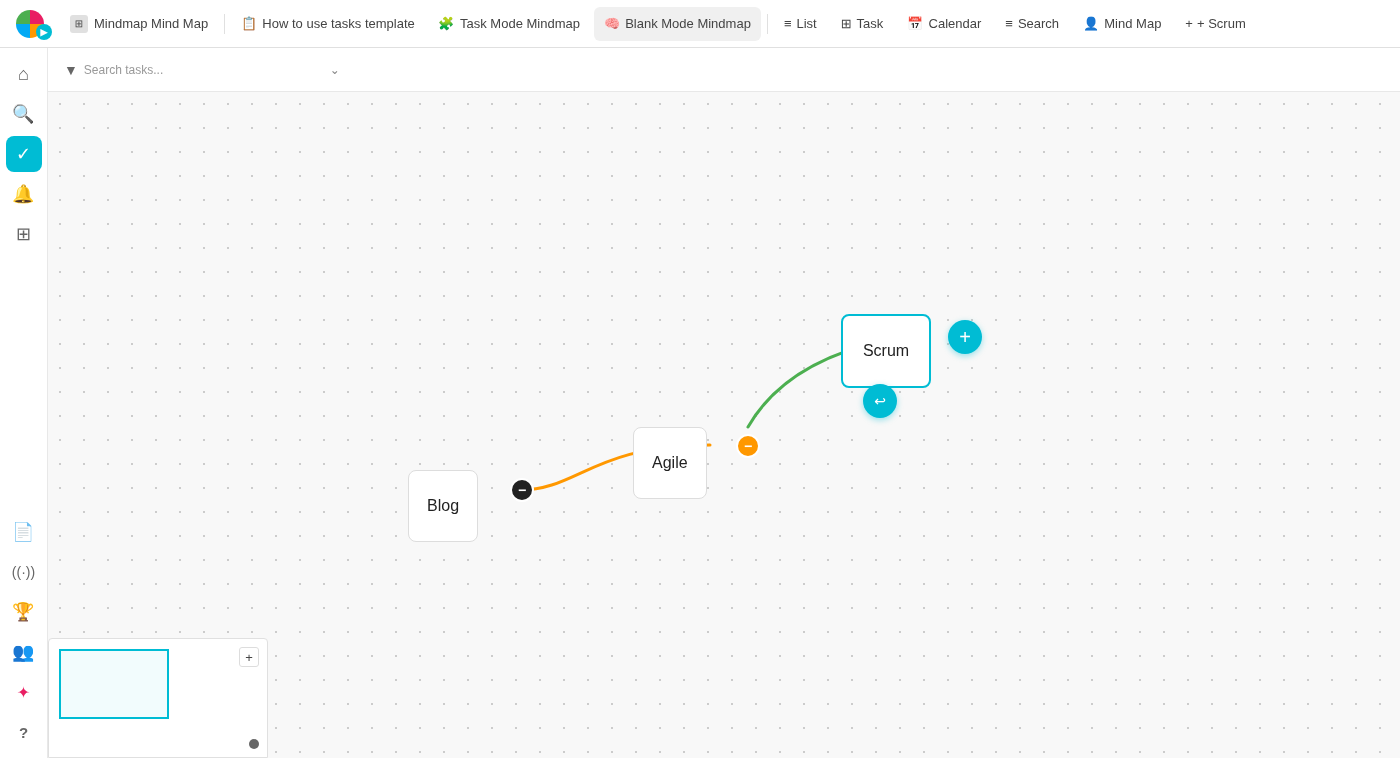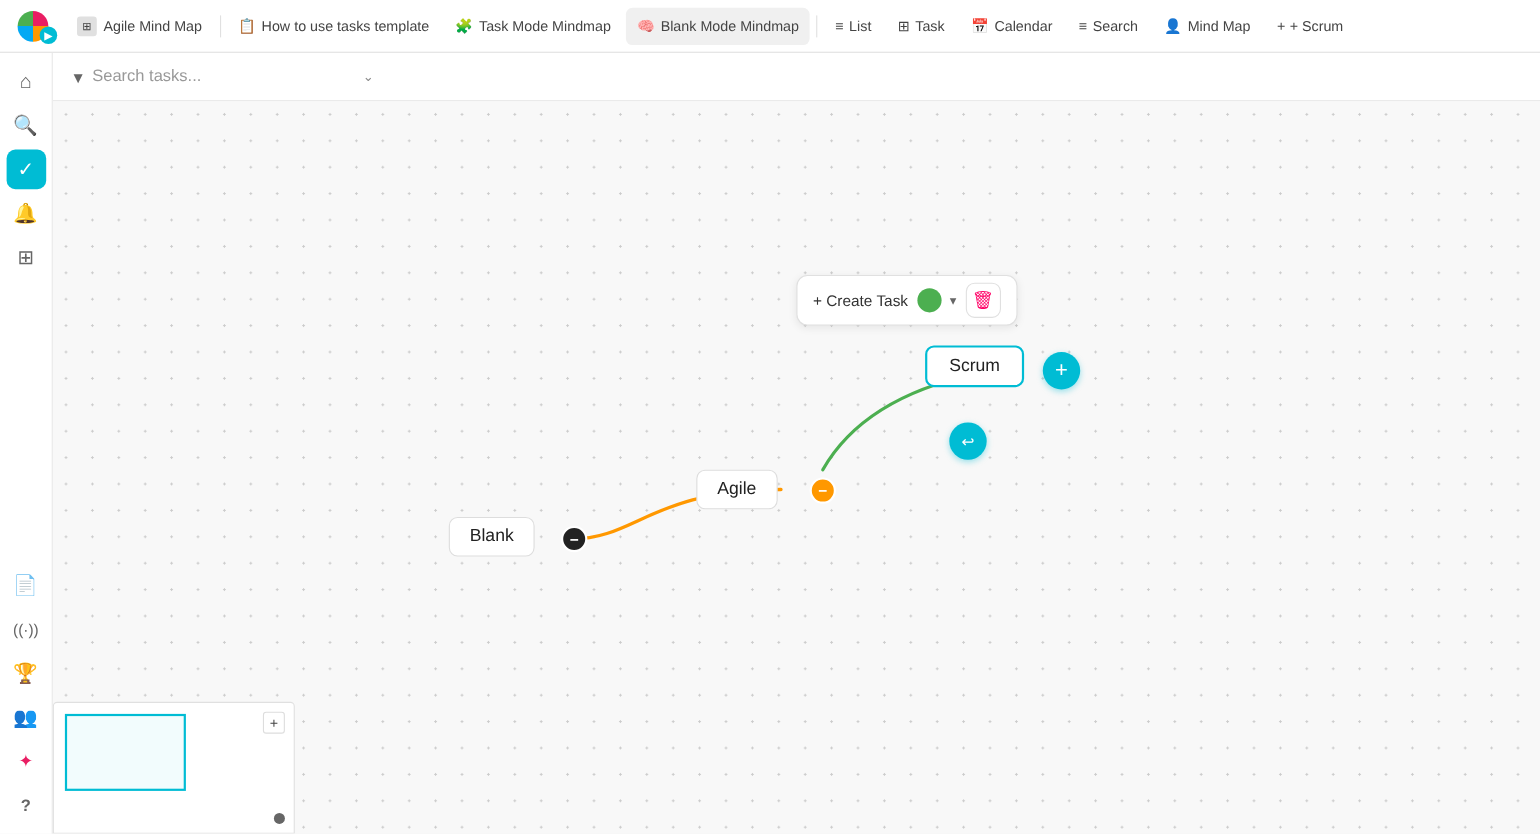--- a/index.html
+++ b/index.html
@@ -61,40 +61,40 @@
     }
 
     
     .toolbar {
       display: flex; align-items: center; gap: 6px;
       padding: 8px 16px; background: #fff; border-bottom: 1px solid #e8e8e8;
       height: 44px; flex-shrink: 0;
     }
     .toolbar-filter-icon { color: #666; font-size: 14px; }
     .toolbar-search {
-      flex: 1; max-width: 240px; font-size: 15px; color: #999;
+      flex: 1; max-width: 240px; font-size: 12px; color: #999;
       display: flex; align-items: center; gap: 4px; cursor: pointer;
     }
     .toolbar-chevron { color: #888; font-size: 12px; }
 
     
     .canvas {
       flex: 1; position: relative; overflow: hidden;
       background-color: #f8f8f8;
       background-image: radial-gradient(circle, #ccc 1px, transparent 1px);
       background-size: 24px 24px;
     }
 
     
     .mind-node {
       position: absolute;
       background: #fff;
       border: 1.5px solid #ddd;
       border-radius: 8px;
-      padding: 8px 18px;
+      padding: 26px 18px;
       font-size: 16px;
       font-weight: 400;
       color: #222;
       white-space: nowrap;
       cursor: pointer;
     }
     .mind-node.selected {
       border: 2.5px solid #00bcd4;
     }
 
@@ -199,21 +199,21 @@
 
 <div class="top-nav">
 
   <div class="nav-logo" style="position:relative; width:44px;">
     <div style="width:28px;height:28px;border-radius:50%;background:conic-gradient(#e91e63 0deg 90deg, #ff9800 90deg 180deg, #03a9f4 180deg 270deg, #4caf50 270deg 360deg);"></div>
     <div style="position:absolute;bottom:0;right:0;width:16px;height:16px;border-radius:50%;background:#00bcd4;display:flex;align-items:center;justify-content:center;color:white;font-size:9px;font-weight:bold;">▶</div>
   </div>
 
   <div class="nav-tab" style="gap:6px;">
     <span style="width:18px;height:18px;border-radius:3px;background:#e0e0e0;display:flex;align-items:center;justify-content:center;font-size:10px;">⊞</span>
-    <span>Agile Mind Map</span>
+    <span>Mindmap Mind Map</span>
   </div>
 
   <div class="nav-divider"></div>
 
   <div class="nav-tab">
     <span style="font-size:13px;">📋</span>
     <span>How to use tasks template</span>
   </div>
 
   <div class="nav-tab">
@@ -308,28 +308,20 @@
 
     <div class="canvas">
 
       <svg class="canvas-svg">
 
         <path d="M 472 398 C 530 398 545 353 662 353" stroke="#ff9800" stroke-width="3" fill="none" stroke-linecap="round"></path>
 
         <path d="M 700 335 C 720 300 760 265 838 248" stroke="#4caf50" stroke-width="3" fill="none" stroke-linecap="round"></path>
       </svg>
 
-      <div class="create-task-bar" style="left:676px; top:158px;">
-        <span class="create-task-btn">+ Create Task</span>
-        <div class="green-dot"></div>
-        <span class="dropdown-arrow">▾</span>
-        <div class="trash-btn">
-          <span>🗑</span>
-        </div>
-      </div>
 
       <div class="mind-node selected" style="left:793px; top:222px; min-width:90px; text-align:center;">
         <span>Scrum</span>
       </div>
 
       <div class="add-child-btn" style="left:900px; top:228px;">
         <span>+</span>
       </div>
 
       <div class="back-btn" style="left:815px; top:292px;">
@@ -338,21 +330,21 @@
 
       <div class="mind-node" style="left:585px; top:335px; min-width:70px; text-align:center;">
         <span>Agile</span>
       </div>
 
       <div class="node-circle orange" style="left:688px; top:342px;">
         <span>−</span>
       </div>
 
       <div class="mind-node" style="left:360px; top:378px; min-width:70px; text-align:center;">
-        <span>Blank</span>
+        <span>Blog</span>
       </div>
 
       <div class="node-circle dark" style="left:462px; top:386px;">
         <span>−</span>
       </div>
 
       <div class="mini-map">
         <div class="mini-map-inner">
 
           <div class="mini-map-viewport" style="left:10px;top:10px;width:110px;height:70px;"></div>

